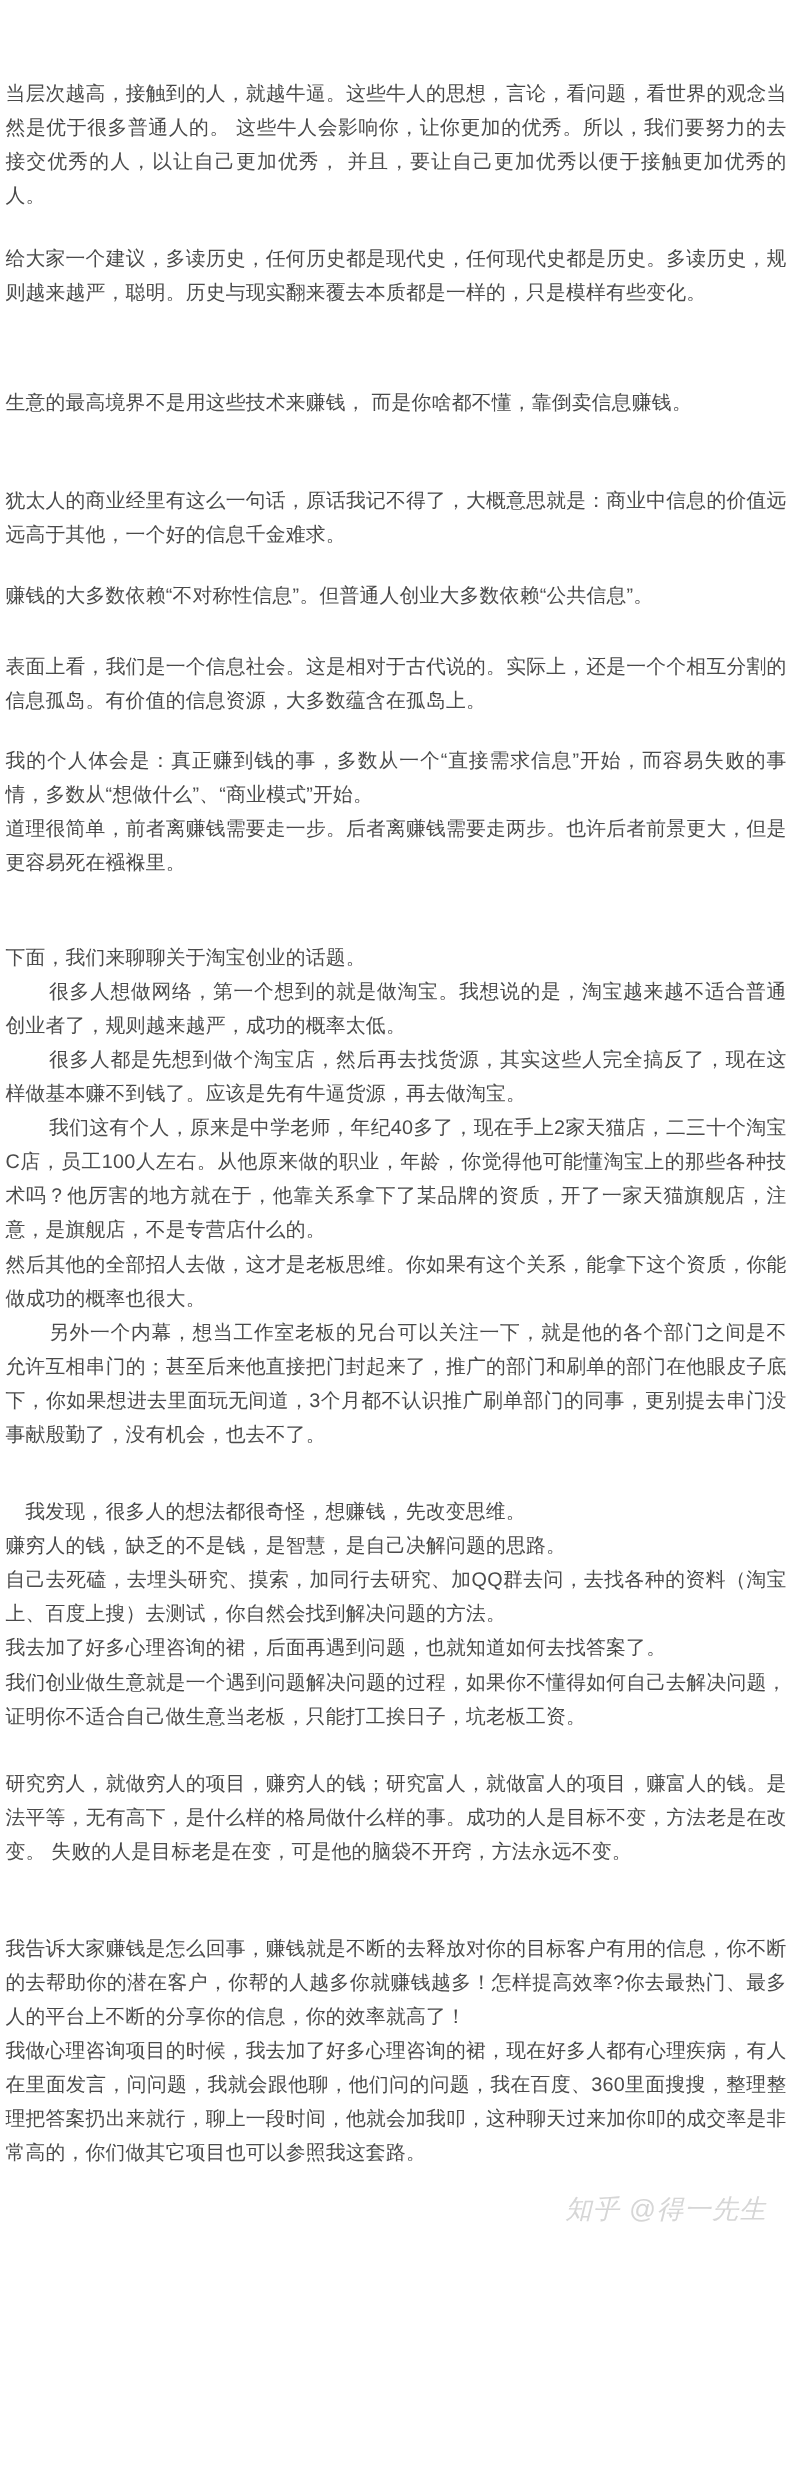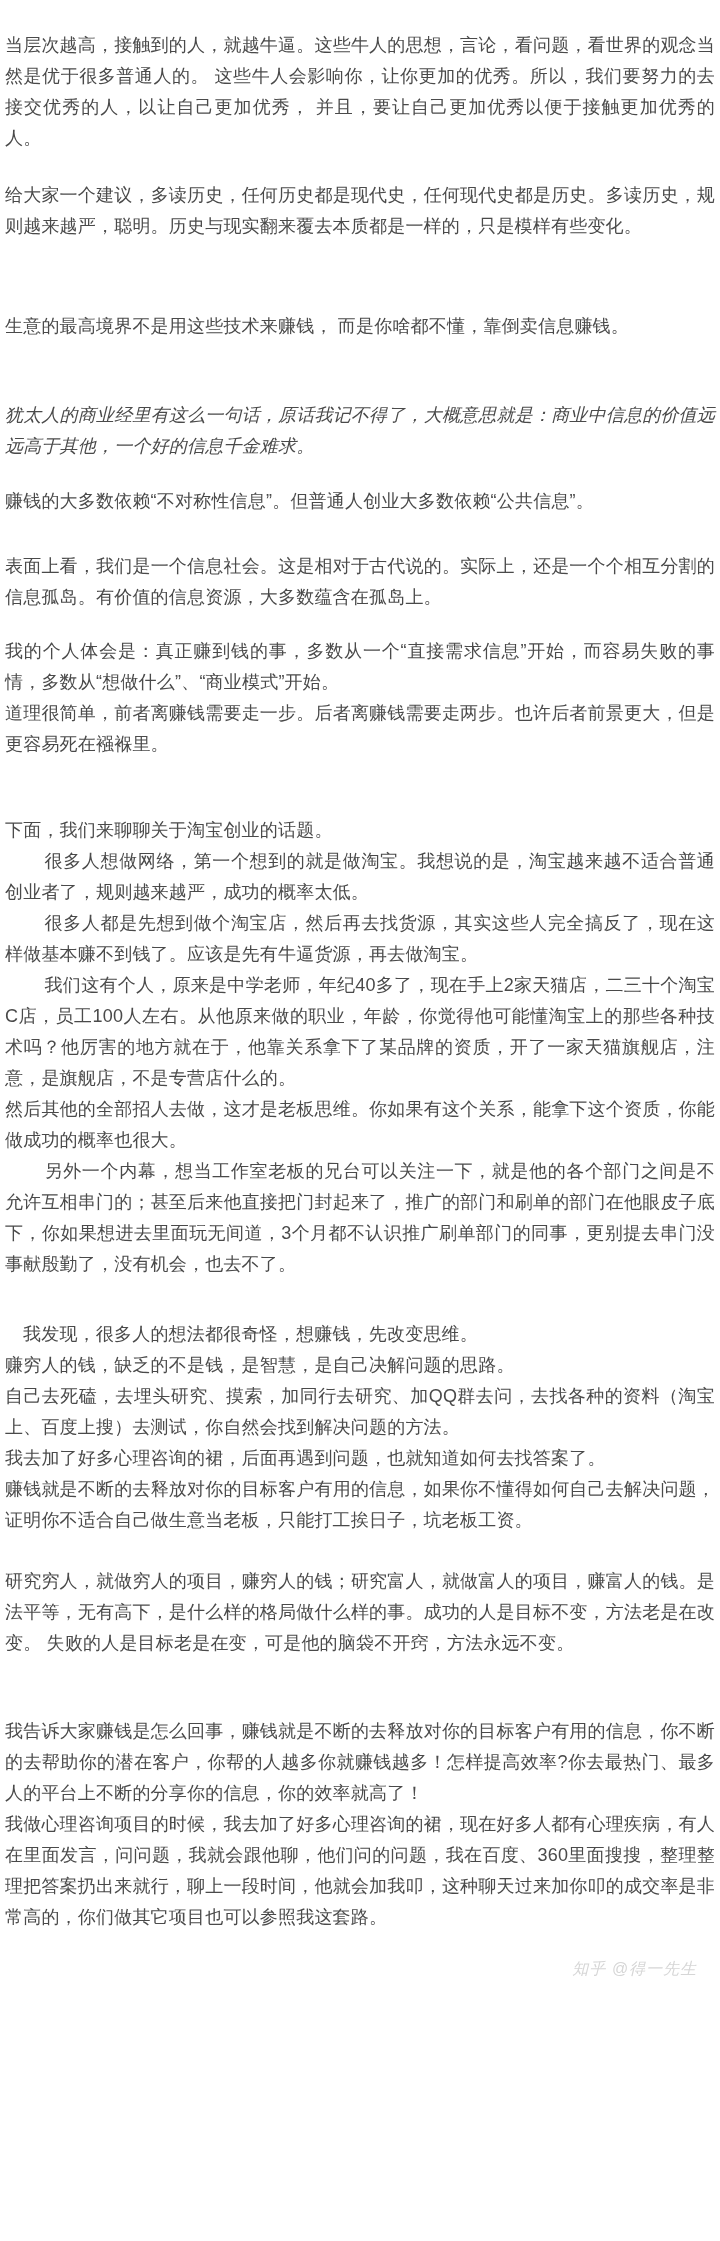--- a/index.html
+++ b/index.html
@@ -8,20 +8,21 @@
     width: 720px;
     height: 2241px;
     overflow: hidden;
     font-family: "Liberation Sans", "DejaVu Sans", sans-serif;
   }
   .article {
     width: 720px;
     height: 2168px;
     background: #ffffff;
     padding: 30px 5px 0 5px;
+    margin-top: 40px;
   }
   .article p {
     font-size: 18px;
     line-height: 31px;
     color: #4a4a4a;
     text-align: justify;
     letter-spacing: 0.2px;
     word-break: break-all;
   }
   
@@ -29,29 +30,29 @@
   .ind1 { text-indent: 1em; }
   
   .m23 { margin-top: 23px; }
   .m24 { margin-top: 24px; }
   .m26 { margin-top: 26px; }
   .m30 { margin-top: 30px; }
   .m34 { margin-top: 34px; }
   .m39 { margin-top: 39px; }
   .m55 { margin-top: 55px; }
   .m57 { margin-top: 57px; }
-  .m58 { margin-top: 58px; font-style: italic; }
+  .m58 { margin-top: 58px; }
   .m69 { margin-top: 69px; }
   .watermark {
     margin-top: 21px;
     text-align: right;
     padding-right: 18px;
   }
   .watermark span {
-    font-size: 16px;
+    font-size: 24px;
     line-height: 30px;
     color: #d6d6d6;
     font-style: italic;
     letter-spacing: 1px;
   }
 </style>
 </head>
 <body>
 
 <main class="article">
@@ -66,21 +67,21 @@
   <p class="m55">下面，我们来聊聊关于淘宝创业的话题。</p>
   <p class="ind2">很多人想做网络，第一个想到的就是做淘宝。我想说的是，淘宝越来越不适合普通创业者了，规则越来越严，成功的概率太低。</p>
   <p class="ind2">很多人都是先想到做个淘宝店，然后再去找货源，其实这些人完全搞反了，现在这样做基本赚不到钱了。应该是先有牛逼货源，再去做淘宝。</p>
   <p class="ind2">我们这有个人，原来是中学老师，年纪40多了，现在手上2家天猫店，二三十个淘宝C店，员工100人左右。从他原来做的职业，年龄，你觉得他可能懂淘宝上的那些各种技术吗？他厉害的地方就在于，他靠关系拿下了某品牌的资质，开了一家天猫旗舰店，注意，是旗舰店，不是专营店什么的。</p>
   <p>然后其他的全部招人去做，这才是老板思维。你如果有这个关系，能拿下这个资质，你能做成功的概率也很大。</p>
   <p class="ind2">另外一个内幕，想当工作室老板的兄台可以关注一下，就是他的各个部门之间是不允许互相串门的；甚至后来他直接把门封起来了，推广的部门和刷单的部门在他眼皮子底下，你如果想进去里面玩无间道，3个月都不认识推广刷单部门的同事，更别提去串门没事献殷勤了，没有机会，也去不了。</p>
   <p class="m39 ind1">我发现，很多人的想法都很奇怪，想赚钱，先改变思维。</p>
   <p>赚穷人的钱，缺乏的不是钱，是智慧，是自己决解问题的思路。</p>
   <p>自己去死磕，去埋头研究、摸索，加同行去研究、加QQ群去问，去找各种的资料（淘宝上、百度上搜）去测试，你自然会找到解决问题的方法。</p>
   <p>我去加了好多心理咨询的裙，后面再遇到问题，也就知道如何去找答案了。</p>
-  <p>赚钱就是不断的去释放对你的目标客户有用的信息，如果你不懂得如何自己去解决问题，证明你不适合自己做生意当老板，只能打工挨日子，坑老板工资。</p>
+  <p>我们创业做生意就是一个遇到问题解决问题的过程，如果你不懂得如何自己去解决问题，证明你不适合自己做生意当老板，只能打工挨日子，坑老板工资。</p>
   <p class="m30">研究穷人，就做穷人的项目，赚穷人的钱；研究富人，就做富人的项目，赚富人的钱。是法平等，无有高下，是什么样的格局做什么样的事。成功的人是目标不变，方法老是在改变。 失败的人是目标老是在变，可是他的脑袋不开窍，方法永远不变。</p>
   <p class="m57">我告诉大家赚钱是怎么回事，赚钱就是不断的去释放对你的目标客户有用的信息，你不断的去帮助你的潜在客户，你帮的人越多你就赚钱越多！怎样提高效率?你去最热门、最多人的平台上不断的分享你的信息，你的效率就高了！</p>
   <p>我做心理咨询项目的时候，我去加了好多心理咨询的裙，现在好多人都有心理疾病，有人在里面发言，问问题，我就会跟他聊，他们问的问题，我在百度、360里面搜搜，整理整理把答案扔出来就行，聊上一段时间，他就会加我叩，这种聊天过来加你叩的成交率是非常高的，你们做其它项目也可以参照我这套路。</p>
 
   <div class="watermark">
     <span>知乎 @得一先生</span>
   </div>
 </main>
 
 </body></html>

